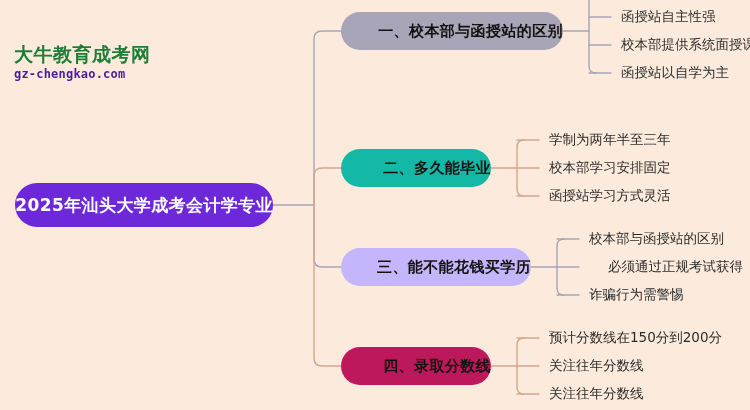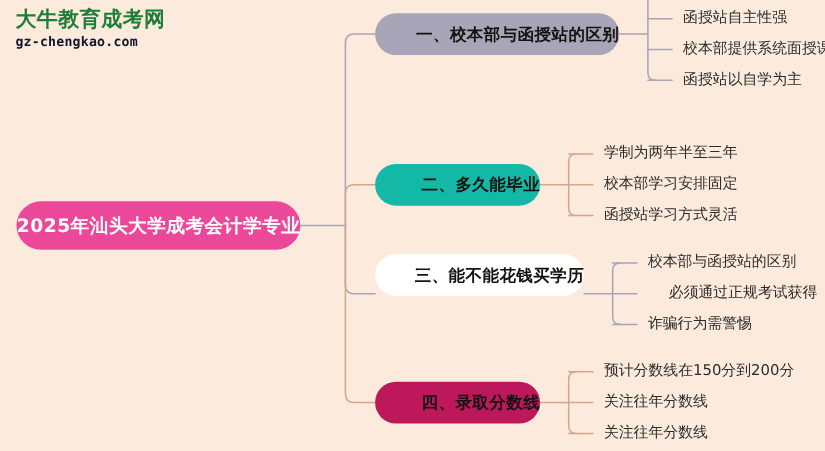--- a/index.html
+++ b/index.html
@@ -77,32 +77,33 @@
     color: #1d1d1d;
     letter-spacing: -1px;
     margin-top: 5px;
     font-family: "DejaVu Sans", sans-serif;
   }
   .logo-text {
     display: flex;
     flex-direction: column;
     justify-content: center;
     line-height: 1;
+    margin-top: 36px;
   }
   .logo-title {
     font-size: 19px;
     font-weight: 700;
     color: #1e7d36;
     letter-spacing: 0.5px;
     font-family: "DejaVu Sans", sans-serif;
   }
   .logo-sub {
     font-size: 12px;
     font-weight: 700;
-    color: #0f172a;
+    color: #4c1d95;
     letter-spacing: 0.2px;
     margin-top: 4px;
     font-family: "DejaVu Sans Mono", monospace;
   }
 
   
   .node {
     position: absolute;
     display: flex;
     align-items: center;
@@ -169,38 +170,38 @@
       <path d="M 517 394 H 539" fill="none" stroke="#d3a78f" stroke-width="1.4" stroke-linecap="round"></path>
     </svg>
 
   <div class="logo-block">
     <div class="logo-text">
       <div class="logo-title">大牛教育成考网</div>
       <div class="logo-sub">gz-chengkao.com</div>
     </div>
   </div>
 
-  <div class="node root" id="root-node" style="left: 15px; top: 183px; width: 258px; height: 44px; background: #ec4899; color: rgb(255, 255, 255);">
+  <div class="node root" id="root-node" style="left: 15px; top: 183px; width: 258px; height: 44px; background: #6d28d9; color: rgb(255, 255, 255);">
     <span>2025年汕头大学成考会计学专业</span>
   </div>
 
   <div id="branch-layer">
       <div class="node branch" style="left: 341px; top: 12px; width: 222px; height: 38px; background: rgb(168, 165, 184);">
         <span>一、校本部与函授站的区别</span>
       </div>
       <div class="leaf" style="left: 621px; top: 10px;">函授站自主性强</div>
       <div class="leaf" style="left: 621px; top: 38px;">校本部提供系统面授课程</div>
       <div class="leaf" style="left: 621px; top: 66px;">函授站以自学为主</div>
       <div class="node branch" style="left: 341px; top: 149px; width: 150px; height: 38px; background: #14b8a6;">
         <span>二、多久能毕业</span>
       </div>
       <div class="leaf" style="left: 549px; top: 133px;">学制为两年半至三年</div>
       <div class="leaf" style="left: 549px; top: 161px;">校本部学习安排固定</div>
       <div class="leaf" style="left: 549px; top: 189px;">函授站学习方式灵活</div>
-      <div class="node branch" style="left: 341px; top: 231px; width: 190px; height: 38px; background: #ffffff;">
+      <div class="node branch" style="left: 341px; top: 248px; width: 190px; height: 38px; background: #c4b5fd;">
         <span>三、能不能花钱买学历</span>
       </div>
       <div class="leaf" style="left: 589px; top: 232px;">校本部与函授站的区别</div>
       <div class="leaf" style="left: 608px; top: 260px; text-align: right;">必须通过正规考试获得</div>
       <div class="leaf" style="left: 589px; top: 288px;">诈骗行为需警惕</div>
       <div class="node branch" style="left: 341px; top: 347px; width: 150px; height: 38px; background: #be185d;">
         <span>四、录取分数线</span>
       </div>
       <div class="leaf" style="left: 549px; top: 331px;">预计分数线在150分到200分</div>
       <div class="leaf" style="left: 549px; top: 359px;">关注往年分数线</div>

